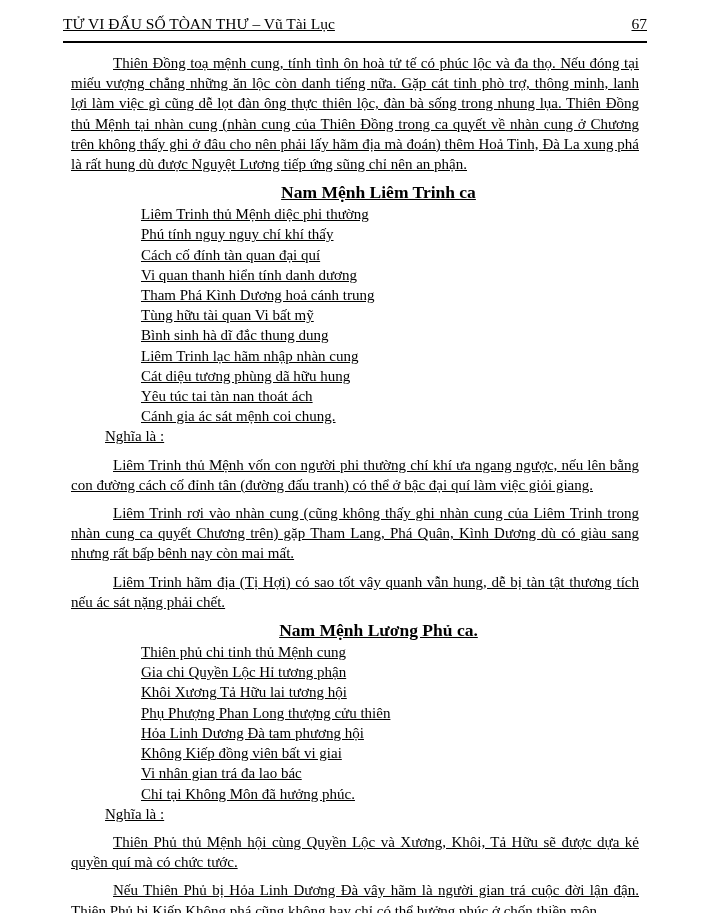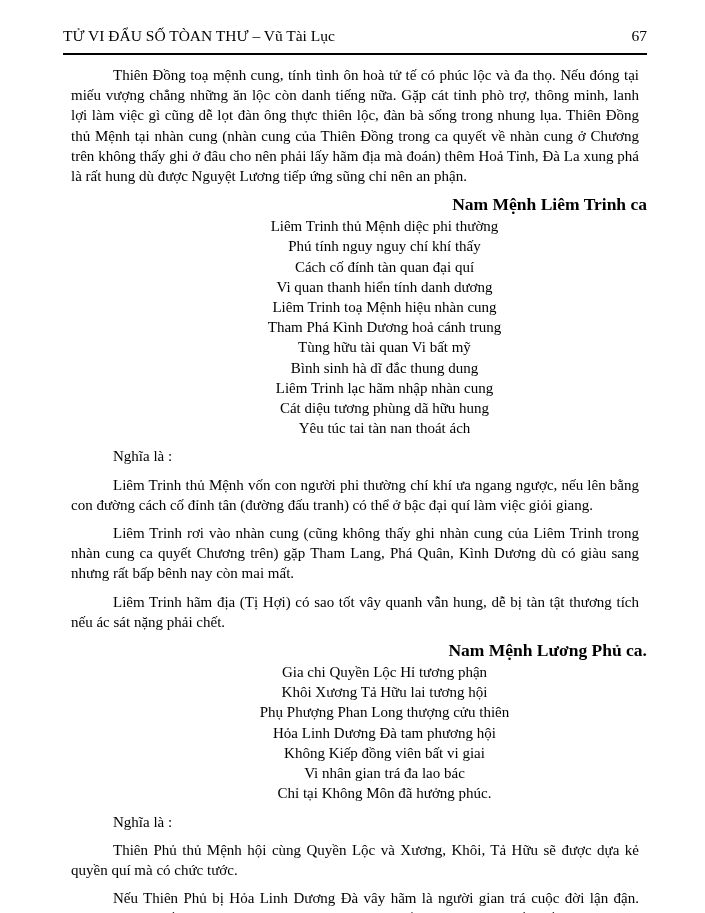--- a/index.html
+++ b/index.html
@@ -7,21 +7,22 @@
       width: 705px;
       height: 913px;
       background: #ffffff;
       color: #000000;
       font-family: "Liberation Serif", "DejaVu Serif", serif;
       overflow: hidden;
     }
     .page {
       width: 705px;
       height: 913px;
-      padding: 26px 58px 0 63px;
+      padding: 14px 58px 0 63px;
+      text-decoration: underline;
     }
     .page-header {
       display: flex;
       justify-content: space-between;
       align-items: baseline;
       font-size: 15.5px;
       line-height: 20px;
     }
     .header-rule {
       height: 2px;
@@ -32,32 +33,32 @@
       font-size: 15px;
       line-height: 20.2px;
       text-align: justify;
     }
     .para {
       text-indent: 42px;
       margin: 8px;
     }
     .meaning-label {
       text-indent: 42px;
-      margin: 8px;
+      margin: 0;
     }
     .section-heading {
       font-size: 17.5px;
       font-weight: bold;
       margin: 1px 0 1px 47px;
       line-height: 21px;
-      text-align: right;
+      text-align: center;
     }
     .verse {
-      margin-left: 59px;
-      text-align: center;
+      margin-left: 78px;
+      text-align: left;
     }
     .verse-line {
       line-height: 20.2px;
     }
   </style>
 </head>
 <body>
 
 <div class="page">
 
@@ -70,35 +71,36 @@
   <div class="body-text">
 
     <p class="para">Thiên Đồng toạ mệnh cung, tính tình ôn hoà tử tế có phúc lộc và đa thọ. Nếu đóng tại miếu vượng chẳng những ăn lộc còn danh tiếng nữa. Gặp cát tinh phò trợ, thông minh, lanh lợi làm việc gì cũng dễ lọt đàn ông thực thiên lộc, đàn bà sống trong nhung lụa. Thiên Đồng thủ Mệnh tại nhàn cung (nhàn cung của Thiên Đồng trong ca quyết về nhàn cung ở Chương trên không thấy ghi ở đâu cho nên phải lấy hãm địa mà đoán) thêm Hoả Tinh, Đà La xung phá là rất hung dù được Nguyệt Lương tiếp ứng sũng chỉ nên an phận.</p>
 
     <div class="section-heading">Nam Mệnh Liêm Trinh ca</div>
     <div class="verse">
       <div class="verse-line">Liêm Trinh thủ Mệnh diệc phi thường</div>
       <div class="verse-line">Phú tính nguy nguy chí khí thấy</div>
       <div class="verse-line">Cách cố đính tàn quan đại quí</div>
       <div class="verse-line">Vi quan thanh hiển tính danh dương</div>
-      <div class="verse-line">Liêm Trinh toạ Mệnh hiệu nhàn cung</div>
       <div class="verse-line">Tham Phá Kình Dương hoả cánh trung</div>
       <div class="verse-line">Tùng hữu tài quan Vi bất mỹ</div>
       <div class="verse-line">Bình sinh hà dĩ đắc thung dung</div>
       <div class="verse-line">Liêm Trinh lạc hãm nhập nhàn cung</div>
       <div class="verse-line">Cát diệu tương phùng dã hữu hung</div>
       <div class="verse-line">Yêu túc tai tàn nan thoát ách</div>
+      <div class="verse-line">Cánh gia ác sát mệnh coi chung.</div>
     </div>
     <p class="meaning-label">Nghĩa là :</p>
     <p class="para">Liêm Trinh thủ Mệnh vốn con người phi thường chí khí ưa ngang ngược, nếu lên bằng con đường cách cố đỉnh tân (đường đấu tranh) có thể ở bậc đại quí làm việc giỏi giang.</p>
     <p class="para">Liêm Trinh rơi vào nhàn cung (cũng không thấy ghi nhàn cung của Liêm Trinh trong nhàn cung ca quyết Chương trên) gặp Tham Lang, Phá Quân, Kình Dương dù có giàu sang nhưng rất bấp bênh nay còn mai mất.</p>
     <p class="para">Liêm Trinh hãm địa (Tị Hợi) có sao tốt vây quanh vẫn hung, dễ bị tàn tật thương tích nếu ác sát nặng phải chết.</p>
 
     <div class="section-heading">Nam Mệnh Lương Phủ ca.</div>
     <div class="verse">
+      <div class="verse-line">Thiên phủ chi tinh thủ Mệnh cung</div>
       <div class="verse-line">Gia chi Quyền Lộc Hỉ tương phận</div>
       <div class="verse-line">Khôi Xương Tả Hữu lai tương hội</div>
       <div class="verse-line">Phụ Phượng Phan Long thượng cửu thiên</div>
       <div class="verse-line">Hỏa Linh Dương Đà tam phương hội</div>
       <div class="verse-line">Không Kiếp đồng viên bất vi giai</div>
       <div class="verse-line">Vi nhân gian trá đa lao bác</div>
       <div class="verse-line">Chỉ tại Không Môn đã hưởng phúc.</div>
     </div>
     <p class="meaning-label">Nghĩa là :</p>
     <p class="para">Thiên Phủ thủ Mệnh hội cùng Quyền Lộc và Xương, Khôi, Tả Hữu sẽ được dựa kẻ quyền quí mà có chức tước.</p>

